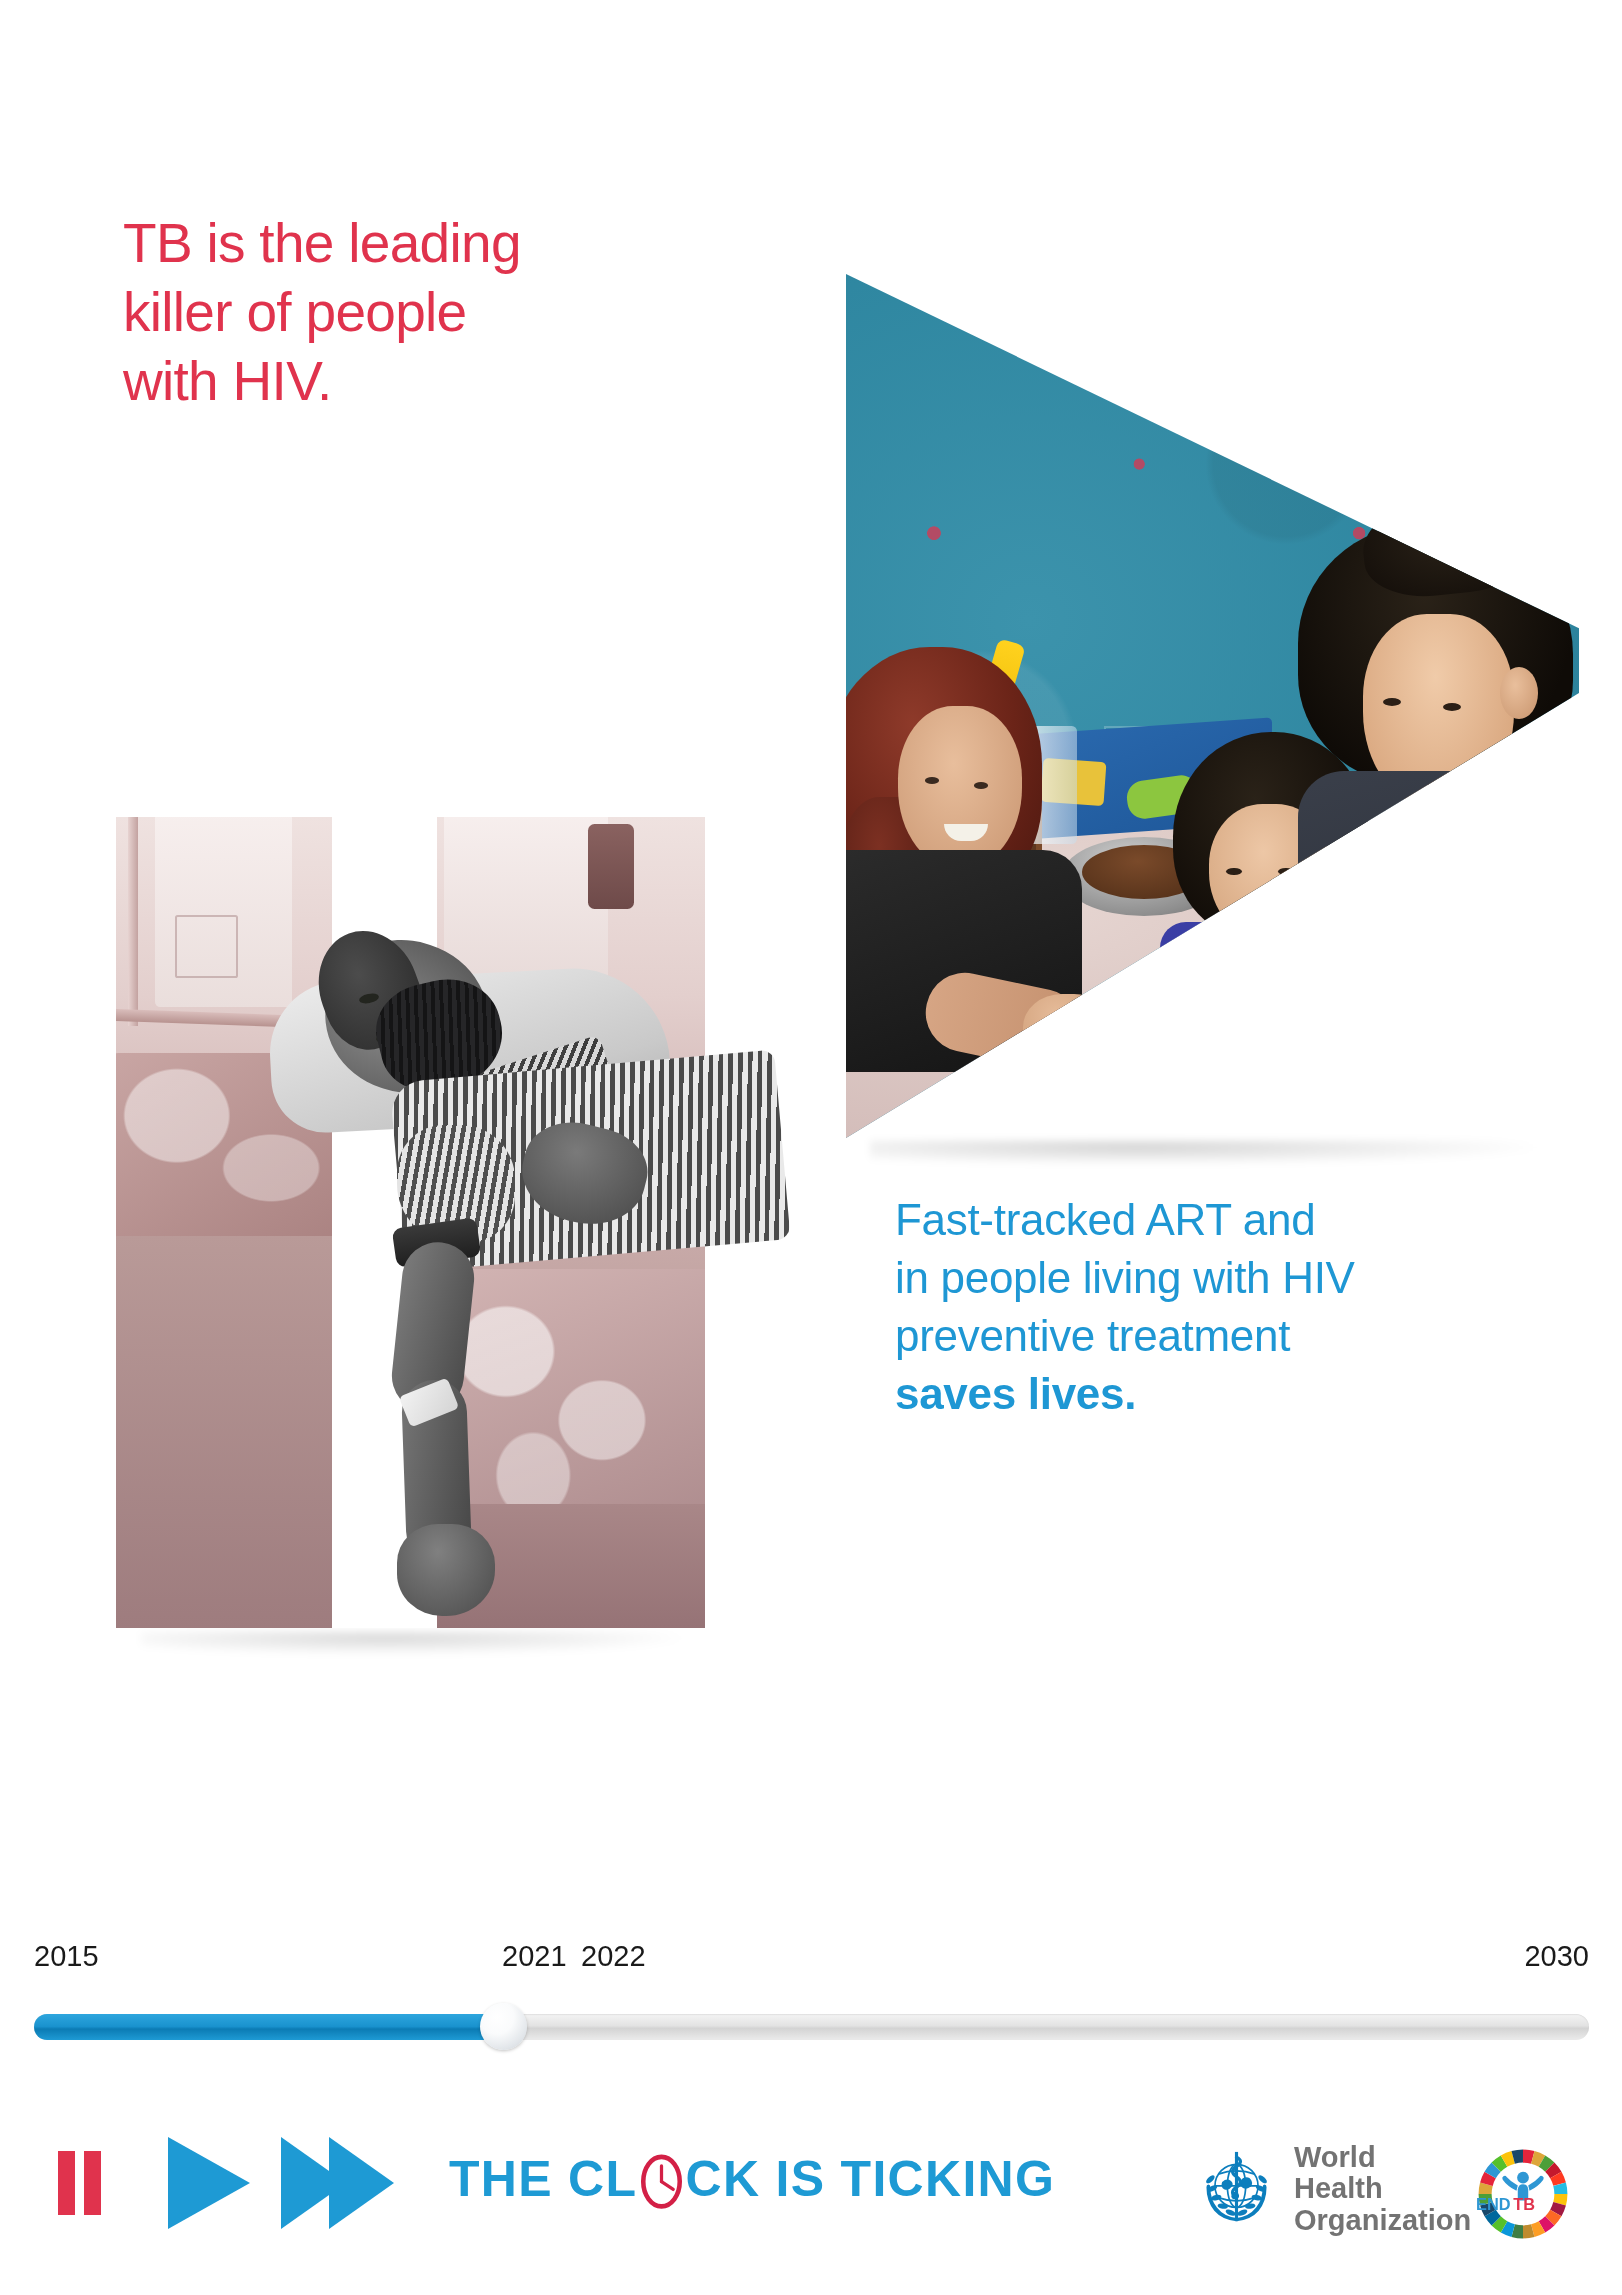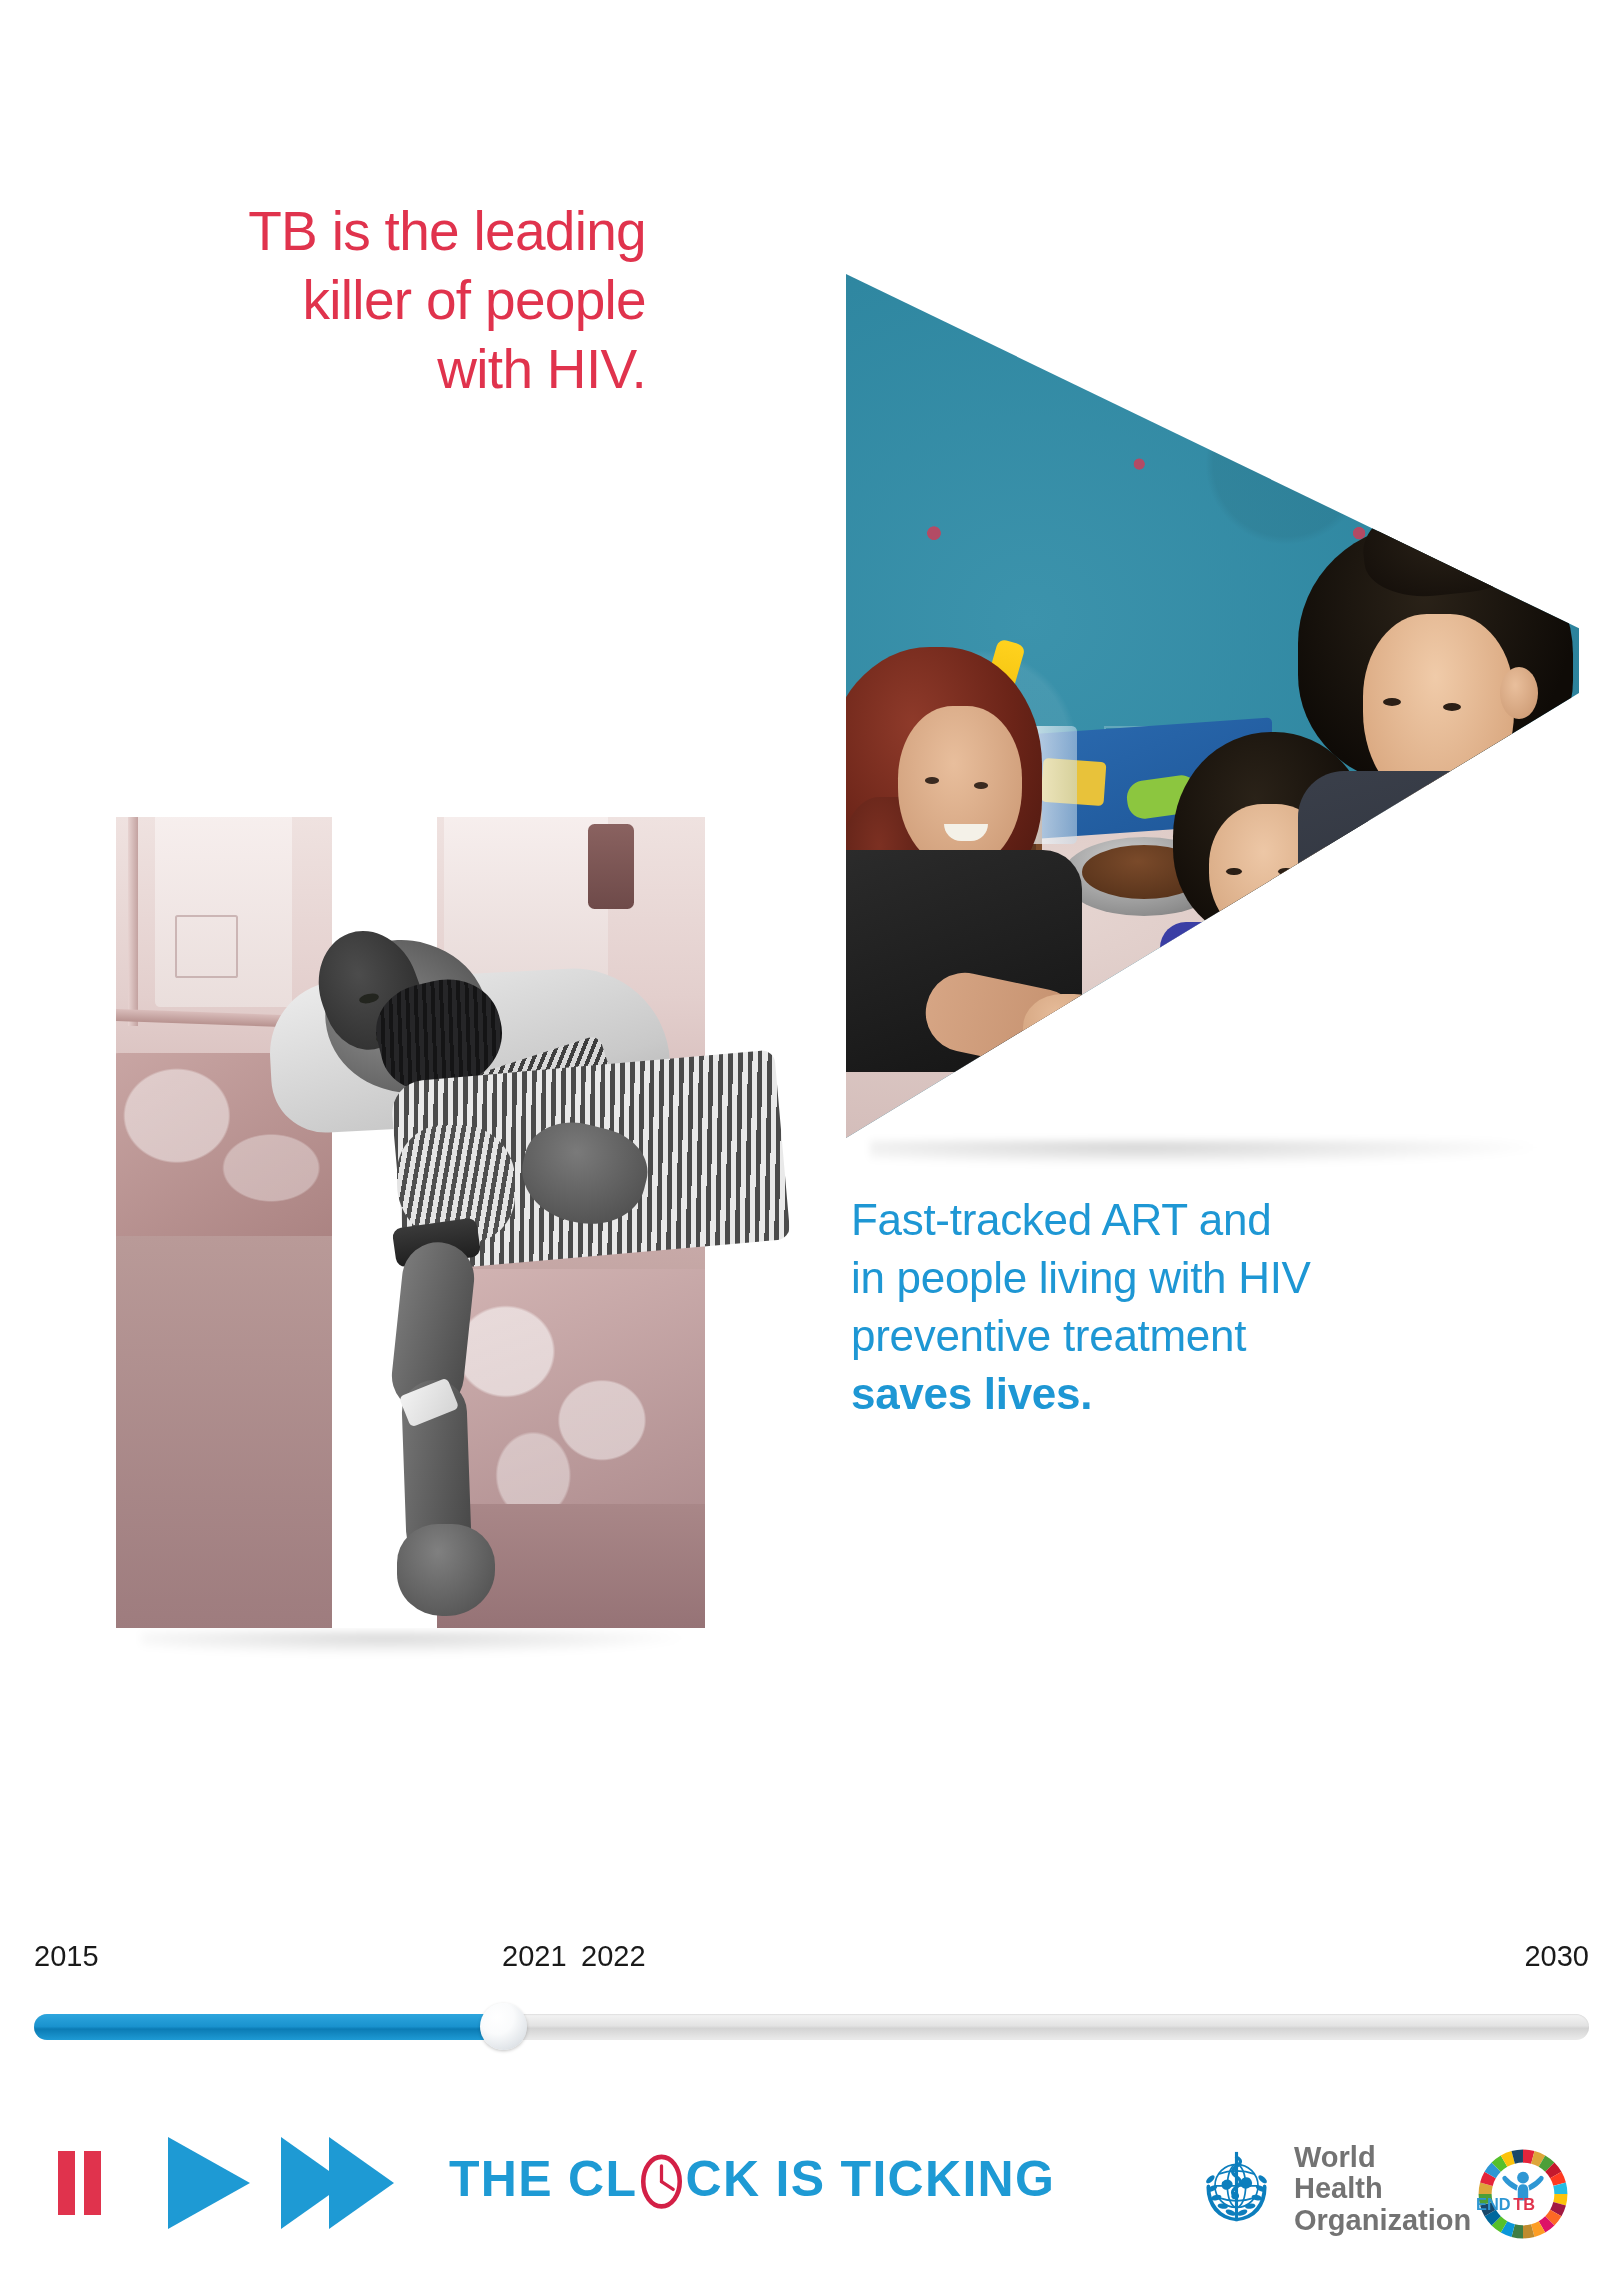--- a/index.html
+++ b/index.html
@@ -12,45 +12,44 @@
     height: 2295px;
     position: relative;
     overflow: hidden;
     font-family: "Liberation Sans", sans-serif;
   }
 
   
   .headline {
     position: absolute;
     left: 123px;
-    top: 197px;
+    top: 209px;
     width: 523px;
     font-family: "Liberation Sans", sans-serif;
     font-size: 55px;
     line-height: 1.25;
     letter-spacing: -0.7px;
     color: #E0334D;
     font-weight: 400;
-    text-align: right;
   }
   .headline .ln { display: block; white-space: pre; }
 
   .bodycopy {
     position: absolute;
     left: 851px;
     top: 1191px;
     width: 681px;
     font-family: "Liberation Sans", sans-serif;
     font-size: 44px;
     line-height: 1.32;
     letter-spacing: -0.3px;
     color: #1E97D4;
     font-weight: 400;
   }
-  .bodycopy .ln { display: block; white-space: pre; }
+  .bodycopy .ln { display: block; white-space: pre; margin-left: 44px; }
   .bodycopy .ln.bold { font-weight: 700; }
 
   
   #right-photo {
     position: absolute;
     left: 846px;
     top: 274px;
     width: 733px;
     height: 864px;
     overflow: hidden;

